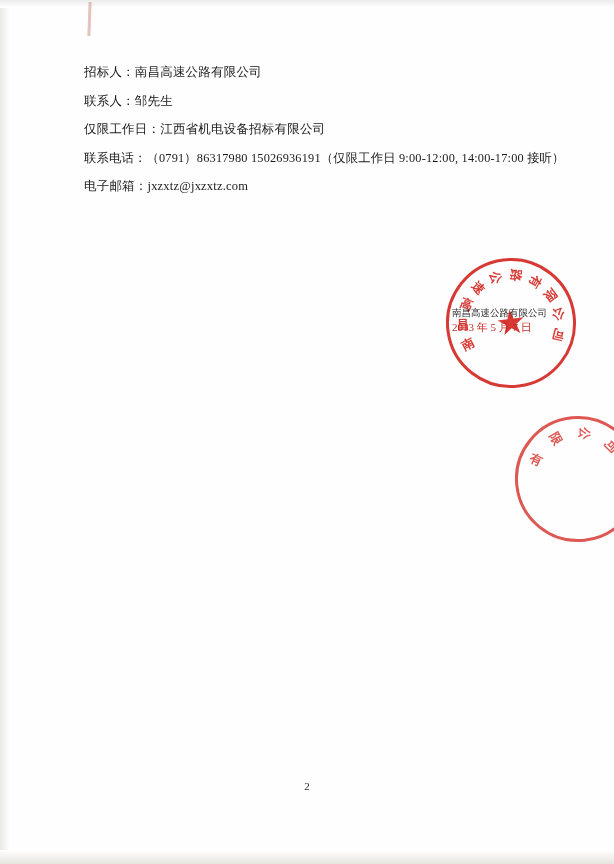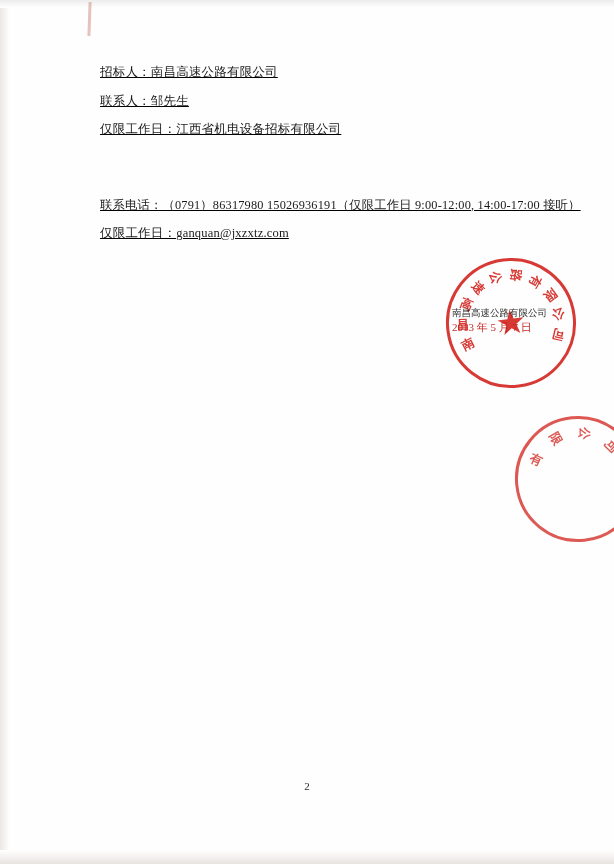--- a/index.html
+++ b/index.html
@@ -40,35 +40,33 @@
   .scan-mark {
     position: absolute;
     left: 88px; top: 2px;
     width: 3px; height: 34px;
     background: #cf8f86;
     opacity: 0.55;
     transform: rotate(2deg);
   }
   .body-block {
     position: absolute;
-    left: 100px;
+    left: 84px;
     top: 58px;
     width: 470px;
-    text-decoration: underline;
   }
   .line {
     font-size: 12.5px;
     line-height: 28.5px;
     color: #1a1a1a;
     white-space: nowrap;
     letter-spacing: 0.2px;
   }
   .line.mono-mix {
     font-size: 12.3px;
-    margin-top: 47px;
   }
   .page-number {
     position: absolute;
     left: 0;
     top: 780px;
     width: 614px;
     text-align: center;
     font-size: 11px;
     color: #2b2b2b;
   }
@@ -144,21 +142,21 @@
   <div class="scan-edge-left"></div>
   <div class="scan-edge-top"></div>
   <div class="scan-edge-bottom"></div>
   <div class="scan-mark"></div>
 
   <div class="body-block">
     <div class="line">招标人：南昌高速公路有限公司</div>
     <div class="line">联系人：邹先生</div>
     <div class="line">仅限工作日：江西省机电设备招标有限公司</div>
     <div class="line mono-mix">联系电话：（0791）86317980   15026936191（仅限工作日 9:00-12:00, 14:00-17:00 接听）</div>
-    <div class="line">仅限工作日：ganquan@jxzxtz.com</div>
+    <div class="line">电子邮箱：jxzxtz@jxzxtz.com</div>
   </div>
 
   <div class="seal seal-main">
     <div class="seal-ring-text" id="seal-main-ring">
         <span style="transform: rotate(-110deg) translate(0px, -48px) rotate(90deg) translate(-50%, -50%);">南</span>
         <span style="transform: rotate(-85.5556deg) translate(0px, -48px) rotate(90deg) translate(-50%, -50%);">昌</span>
         <span style="transform: rotate(-61.1111deg) translate(0px, -48px) rotate(90deg) translate(-50%, -50%);">高</span>
         <span style="transform: rotate(-36.6667deg) translate(0px, -48px) rotate(90deg) translate(-50%, -50%);">速</span>
         <span style="transform: rotate(-12.2222deg) translate(0px, -48px) rotate(90deg) translate(-50%, -50%);">公</span>
         <span style="transform: rotate(12.2222deg) translate(0px, -48px) rotate(90deg) translate(-50%, -50%);">路</span>

